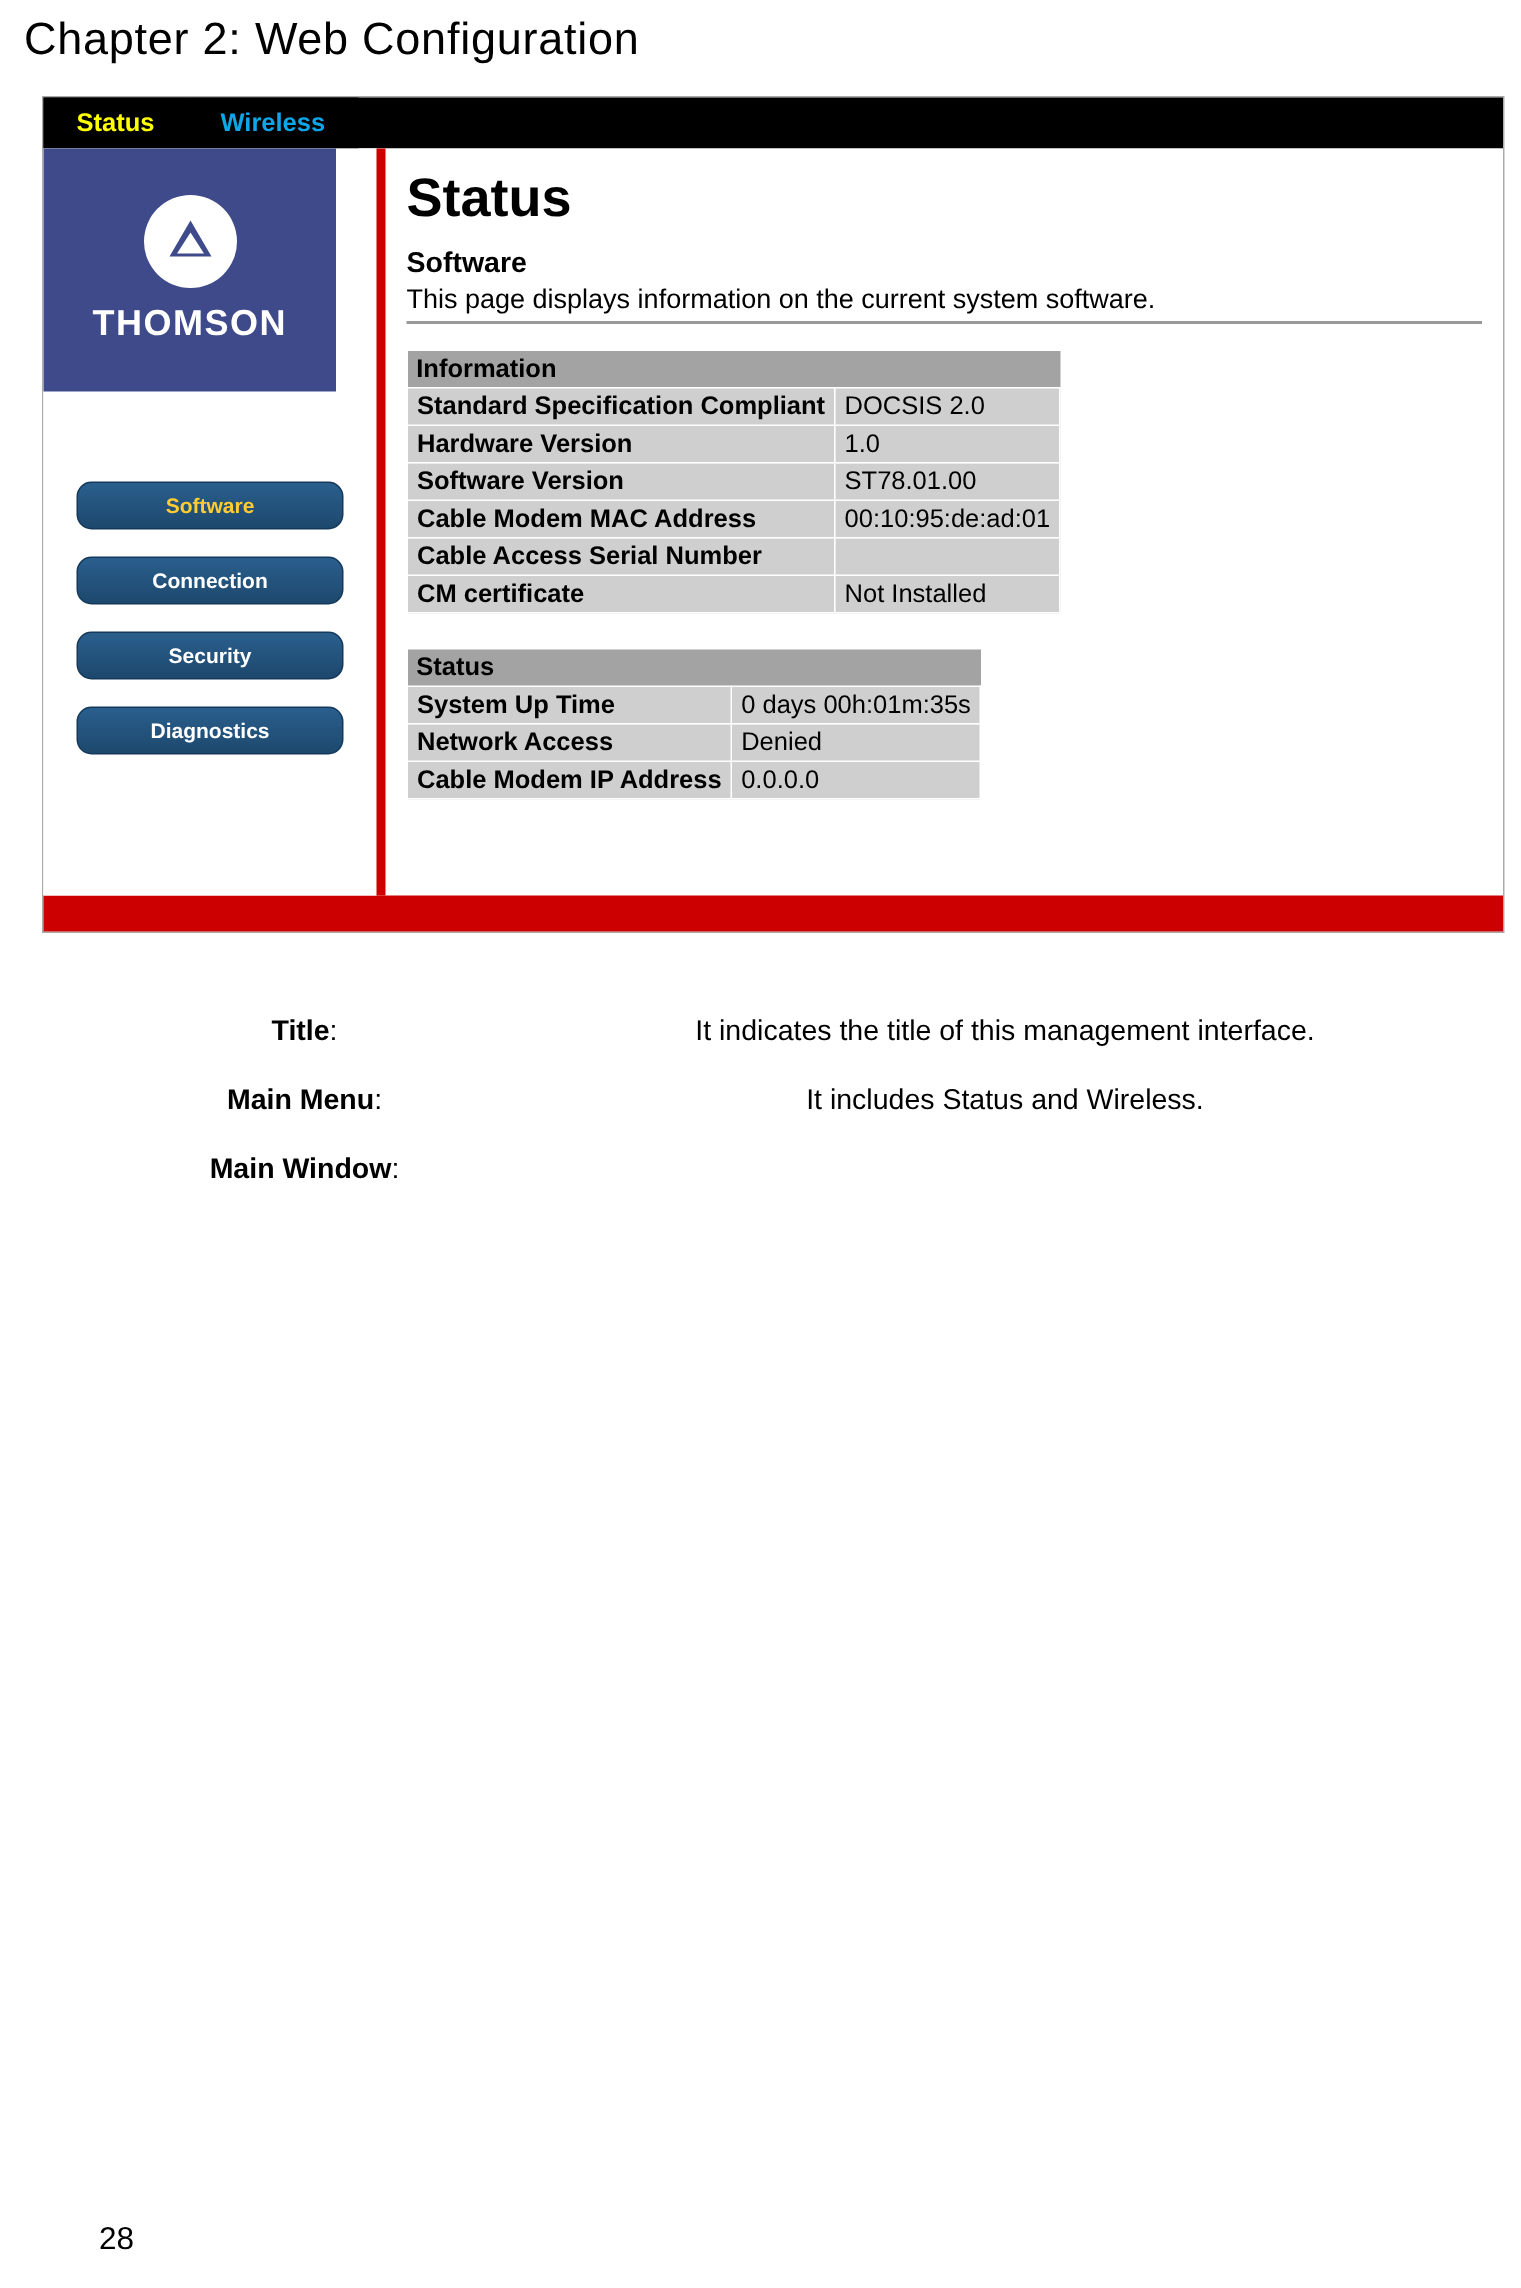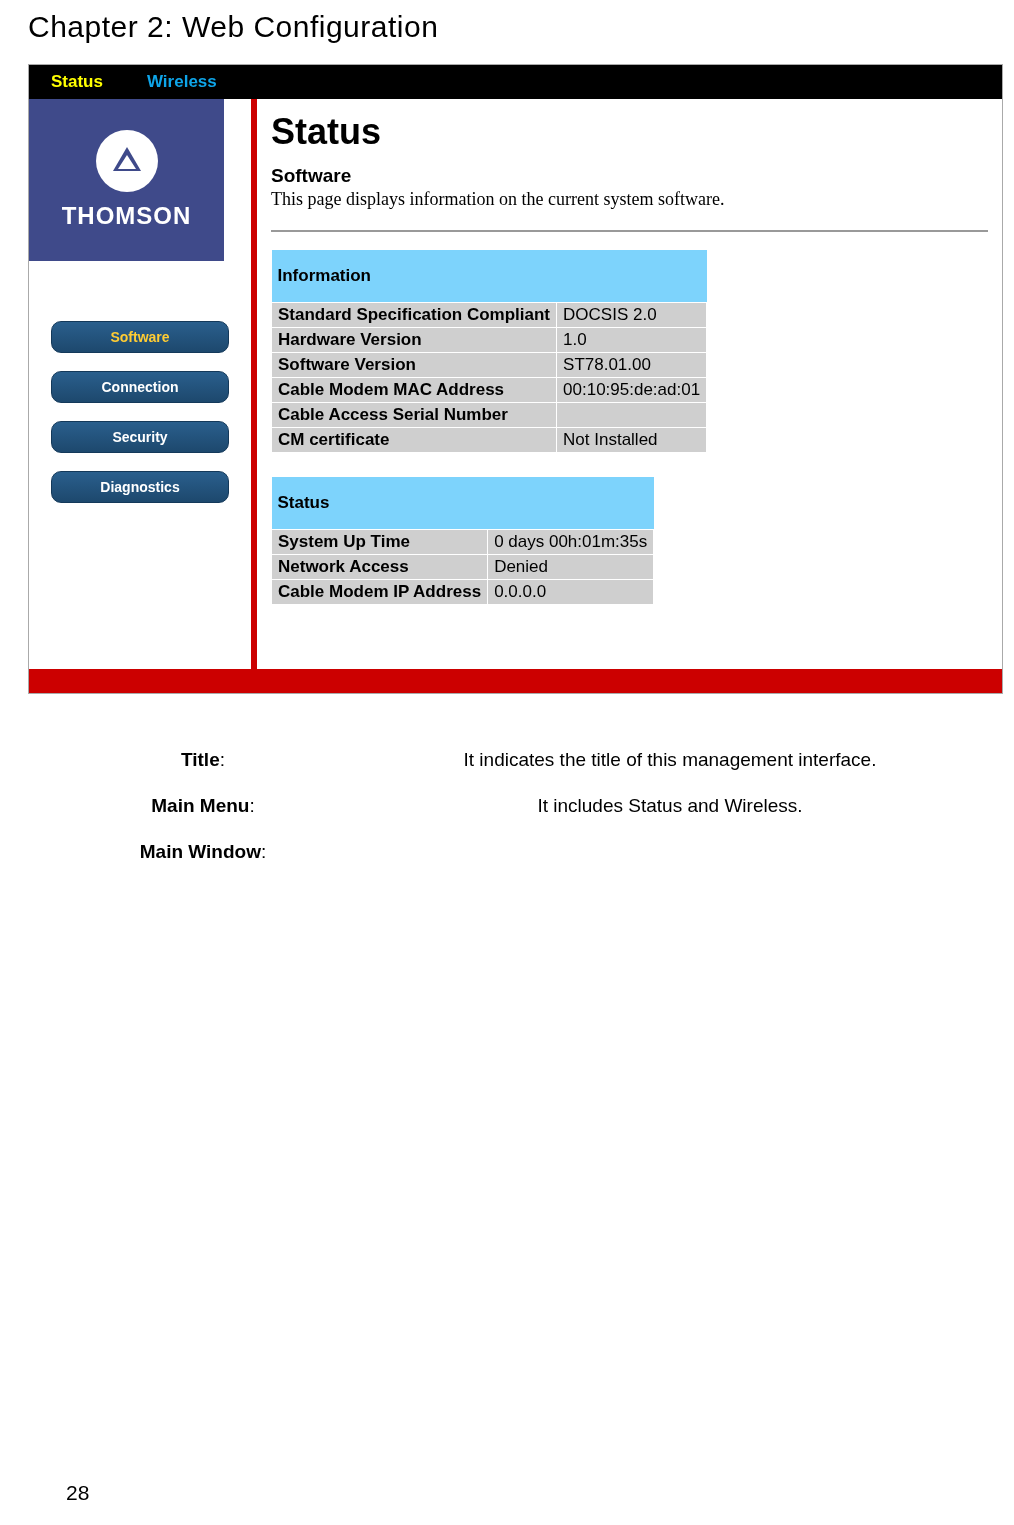--- a/index.html
+++ b/index.html
@@ -6,21 +6,21 @@
     body {
       font-family: Verdana, Arial, sans-serif;
       background: #fff;
       width: 1014px;
       height: 1525px;
       position: relative;
     }
     .chapter-title {
       font-size: 30px;
       font-weight: normal;
-      padding: 10px 0 20px 28px;
+      padding: 10px 0 20px 16px;
       letter-spacing: 0.5px;
     }
     .screenshot {
       margin-left: 28px;
       width: 975px;
       border: 1px solid #aaa;
     }
     .topbar {
       background: #000;
       height: 34px;
@@ -113,39 +113,39 @@
       font-weight: bold;
       margin-bottom: 12px;
     }
     .content h3 {
       font-family: Arial, sans-serif;
       font-size: 19px;
       font-weight: bold;
       margin-bottom: 2px;
     }
     .content p {
-      font-family: Liberation Serif, serif;
+      font-family: Liberation Sans, sans-serif;
       font-size: 18px;
-      margin-bottom: 20px;
+      margin-bottom: 4px;
     }
     .hr {
       border-top: 2px solid #999;
       margin-bottom: 18px;
     }
     table.data {
       border-collapse: collapse;
       margin-bottom: 24px;
       font-family: Arial, sans-serif;
     }
     table.data .header td {
-      background: #7dd3fc;
+      background: #a3a3a3;
       color: #000;
       font-weight: bold;
       font-size: 17px;
-      padding: 16px 6px;
+      padding: 2px 6px;
     }
     table.data .row td {
       background: #cfcfcf;
       font-size: 17px;
       padding: 2px 6px;
       border: 1px solid #fff;
     }
     table.data .row td.label { font-weight: bold; }
     .bottom-bar {
       height: 24px;

